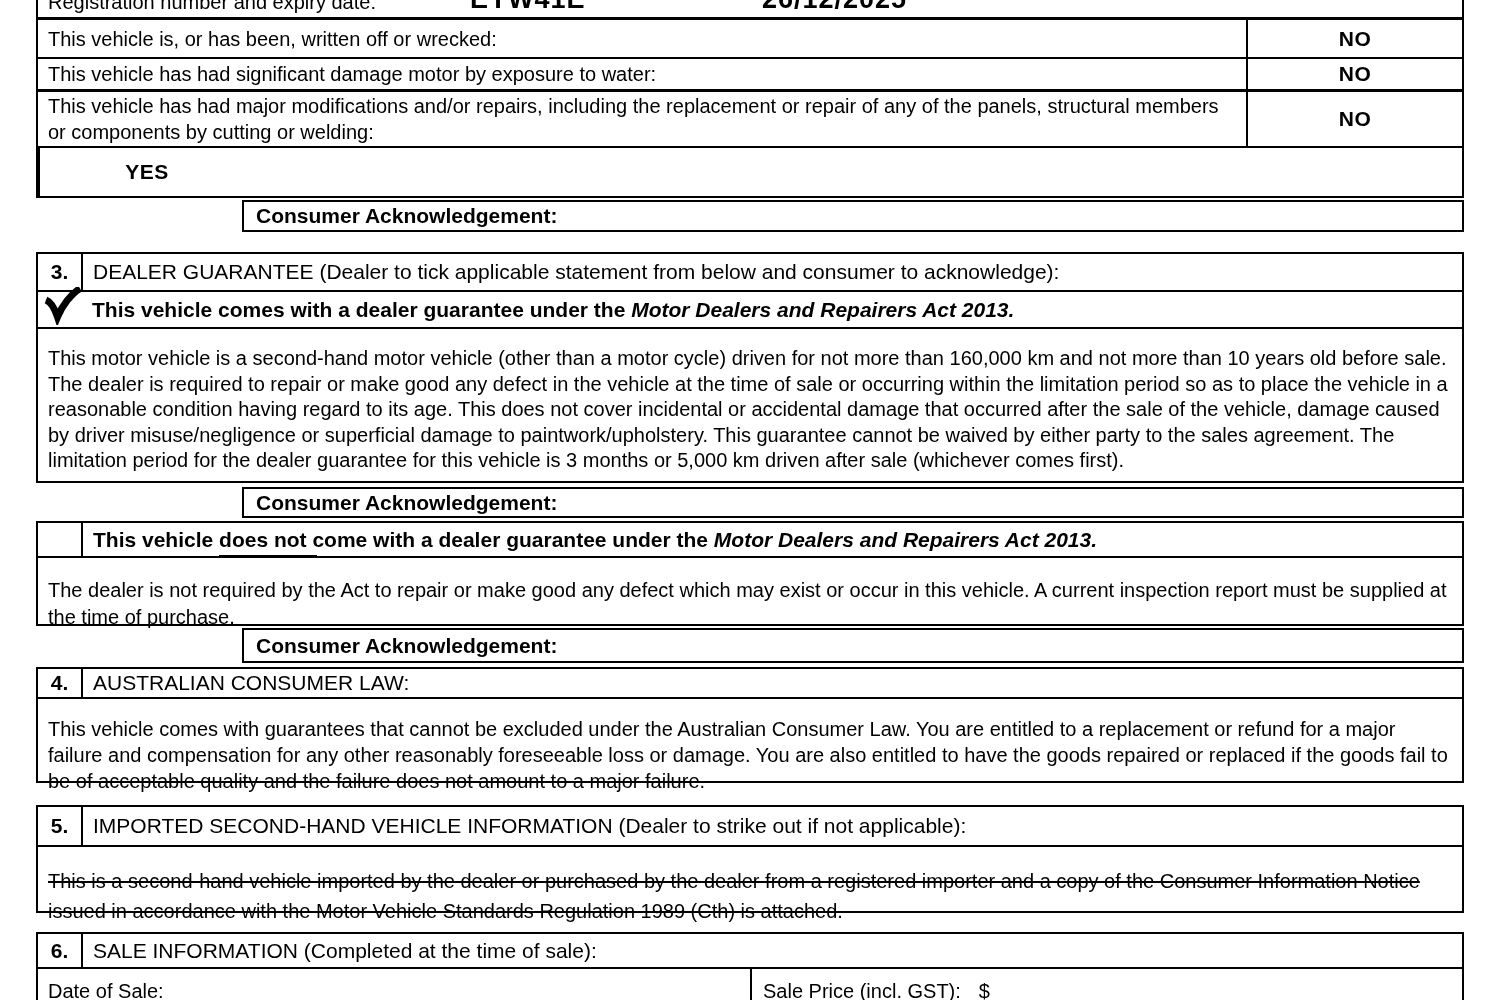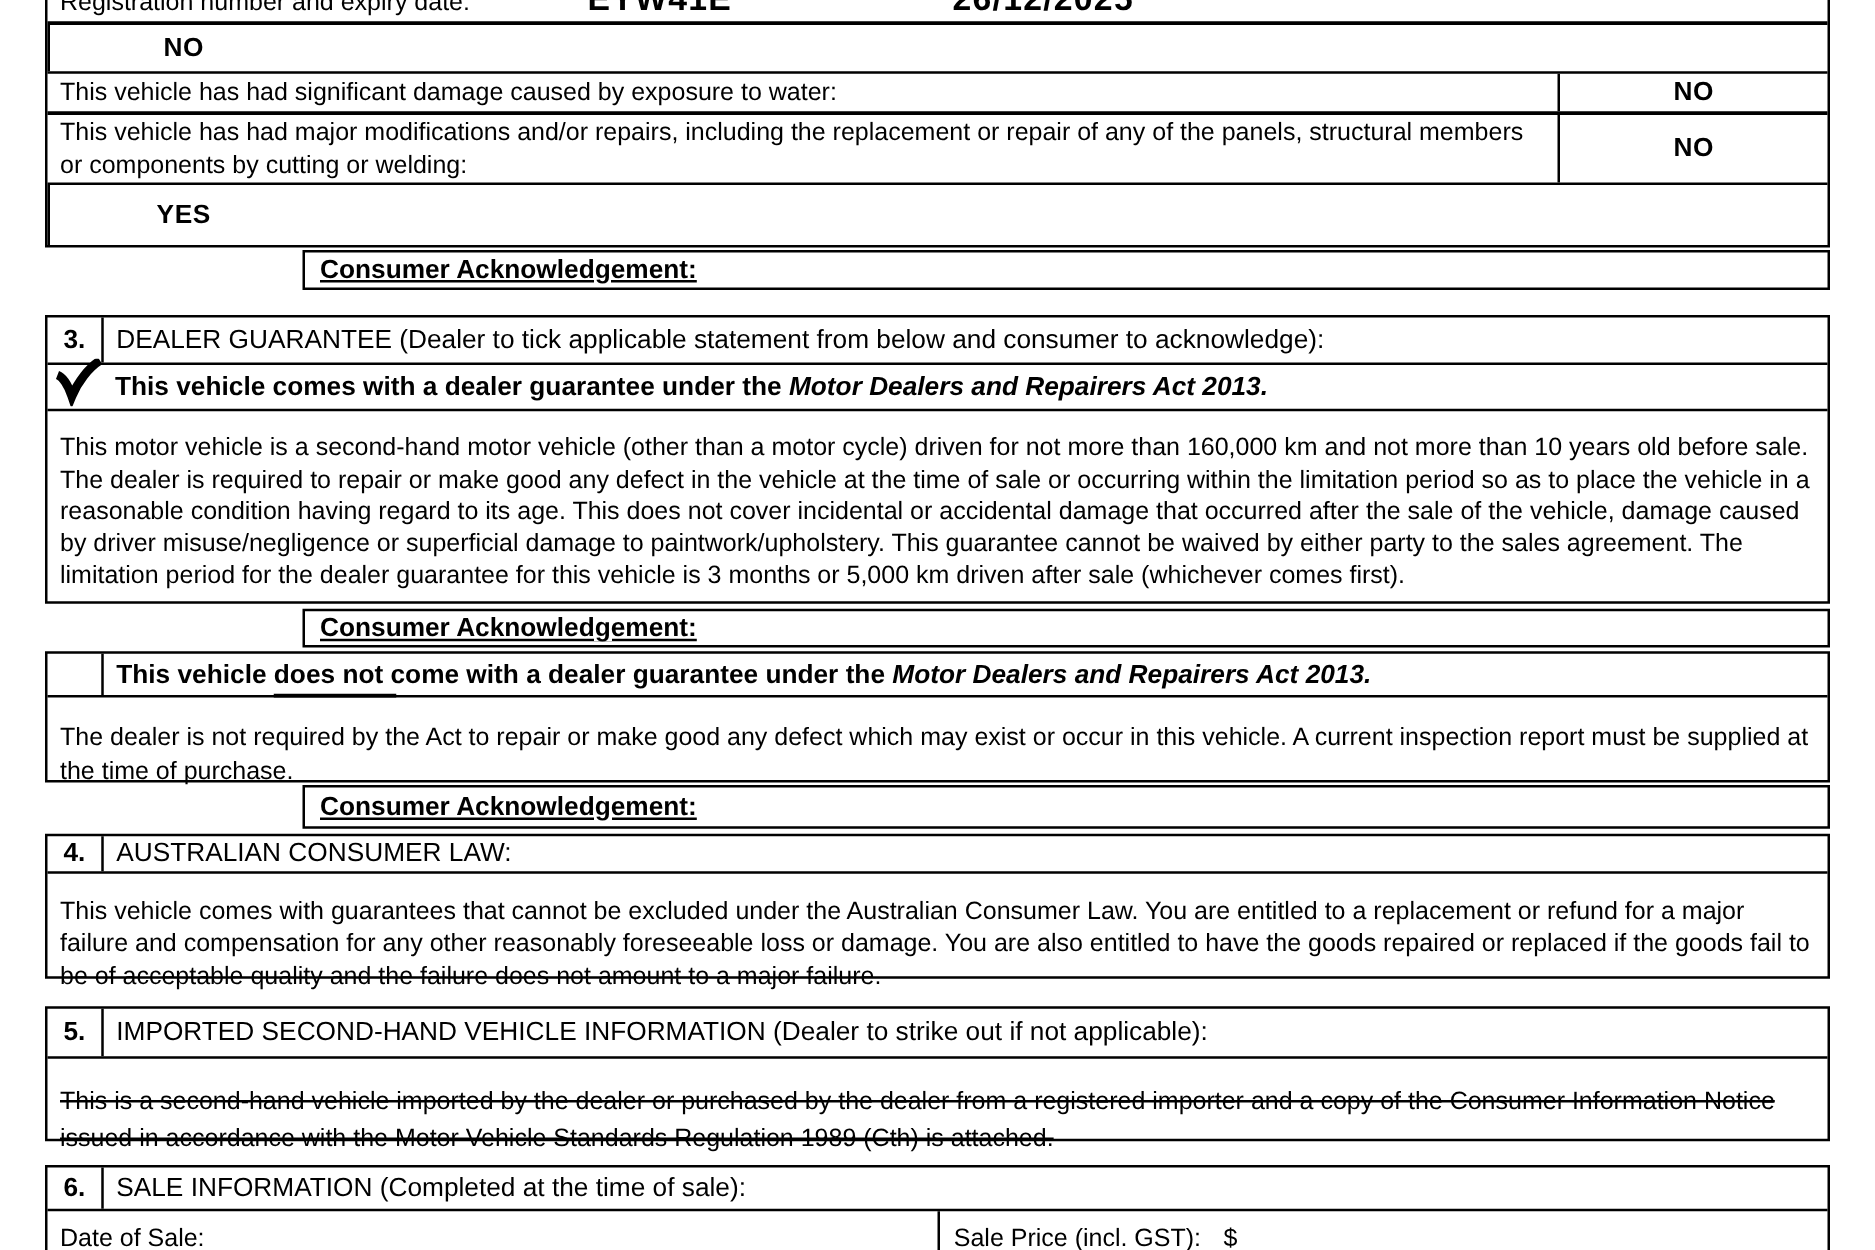--- a/index.html
+++ b/index.html
@@ -23,21 +23,21 @@
 
   .q-row { display: flex; align-items: stretch; border-bottom: 2px solid #000; }
   .q-row.thick { border-bottom-width: 3px; }
   .q-row.last { border-bottom: none; }
   .q-cell { flex: 1; display: flex; align-items: center; padding: 2px 10px; font-size: 20px; line-height: 26px; }
   .a-cell { width: 216px; border-left: 2px solid #000; display: flex; align-items: center; justify-content: center;
             font-size: 21px; font-weight: bold; letter-spacing: .5px; }
 
   
   .ack-box { left: 242px; width: 1222px; display: flex; align-items: center; padding-left: 12px;
-             font-size: 21px; font-weight: bold; text-decoration: underline; }
+             font-size: 21px; font-weight: bold; }
 
   
   .sec-header { display: flex; align-items: stretch; border-bottom: 2px solid #000; }
   .sec-num { width: 45px; border-right: 2px solid #000; display: flex; align-items: center; justify-content: center;
              font-size: 21px; font-weight: bold; }
   .sec-title { flex: 1; display: flex; align-items: center; padding-left: 10px; font-size: 21px; font-weight: normal; }
 
   .option-row { position: relative; display: flex; align-items: stretch; border-bottom: 2px solid #000; }
   .option-cell-empty { width: 45px; border-right: 2px solid #000; }
   .option-text { flex: 1; display: flex; align-items: center; padding-left: 10px;
@@ -62,24 +62,25 @@
 <body>
 
 <div class="abs bordered main-table">
   <div class="reg-row">
     <span class="reg-label">Registration number and expiry date:</span>
     <span class="reg-val reg-num">EYW41E</span>
     <span class="reg-val reg-date">26/12/2025</span>
   </div>
 
   <div class="q-row" style="height:39px">
+    <div class="q-cell">This vehicle is, or has been, written off or wrecked:</div>
     <div class="a-cell">NO</div>
   </div>
   <div class="q-row thick" style="height:33px">
-    <div class="q-cell">This vehicle has had significant damage caused by exposure to water:</div>
+    <div class="q-cell">This vehicle has had significant damage motor by exposure to water:</div>
     <div class="a-cell">NO</div>
   </div>
   <div class="q-row" style="height:56px">
     <div class="q-cell">This vehicle has had major modifications and/or repairs, including the replacement or repair of any of the panels, structural members or components by cutting or welding:</div>
     <div class="a-cell">NO</div>
   </div>
   <div class="q-row last" style="height:48px">
     <div class="a-cell">YES</div>
   </div>
 </div>

